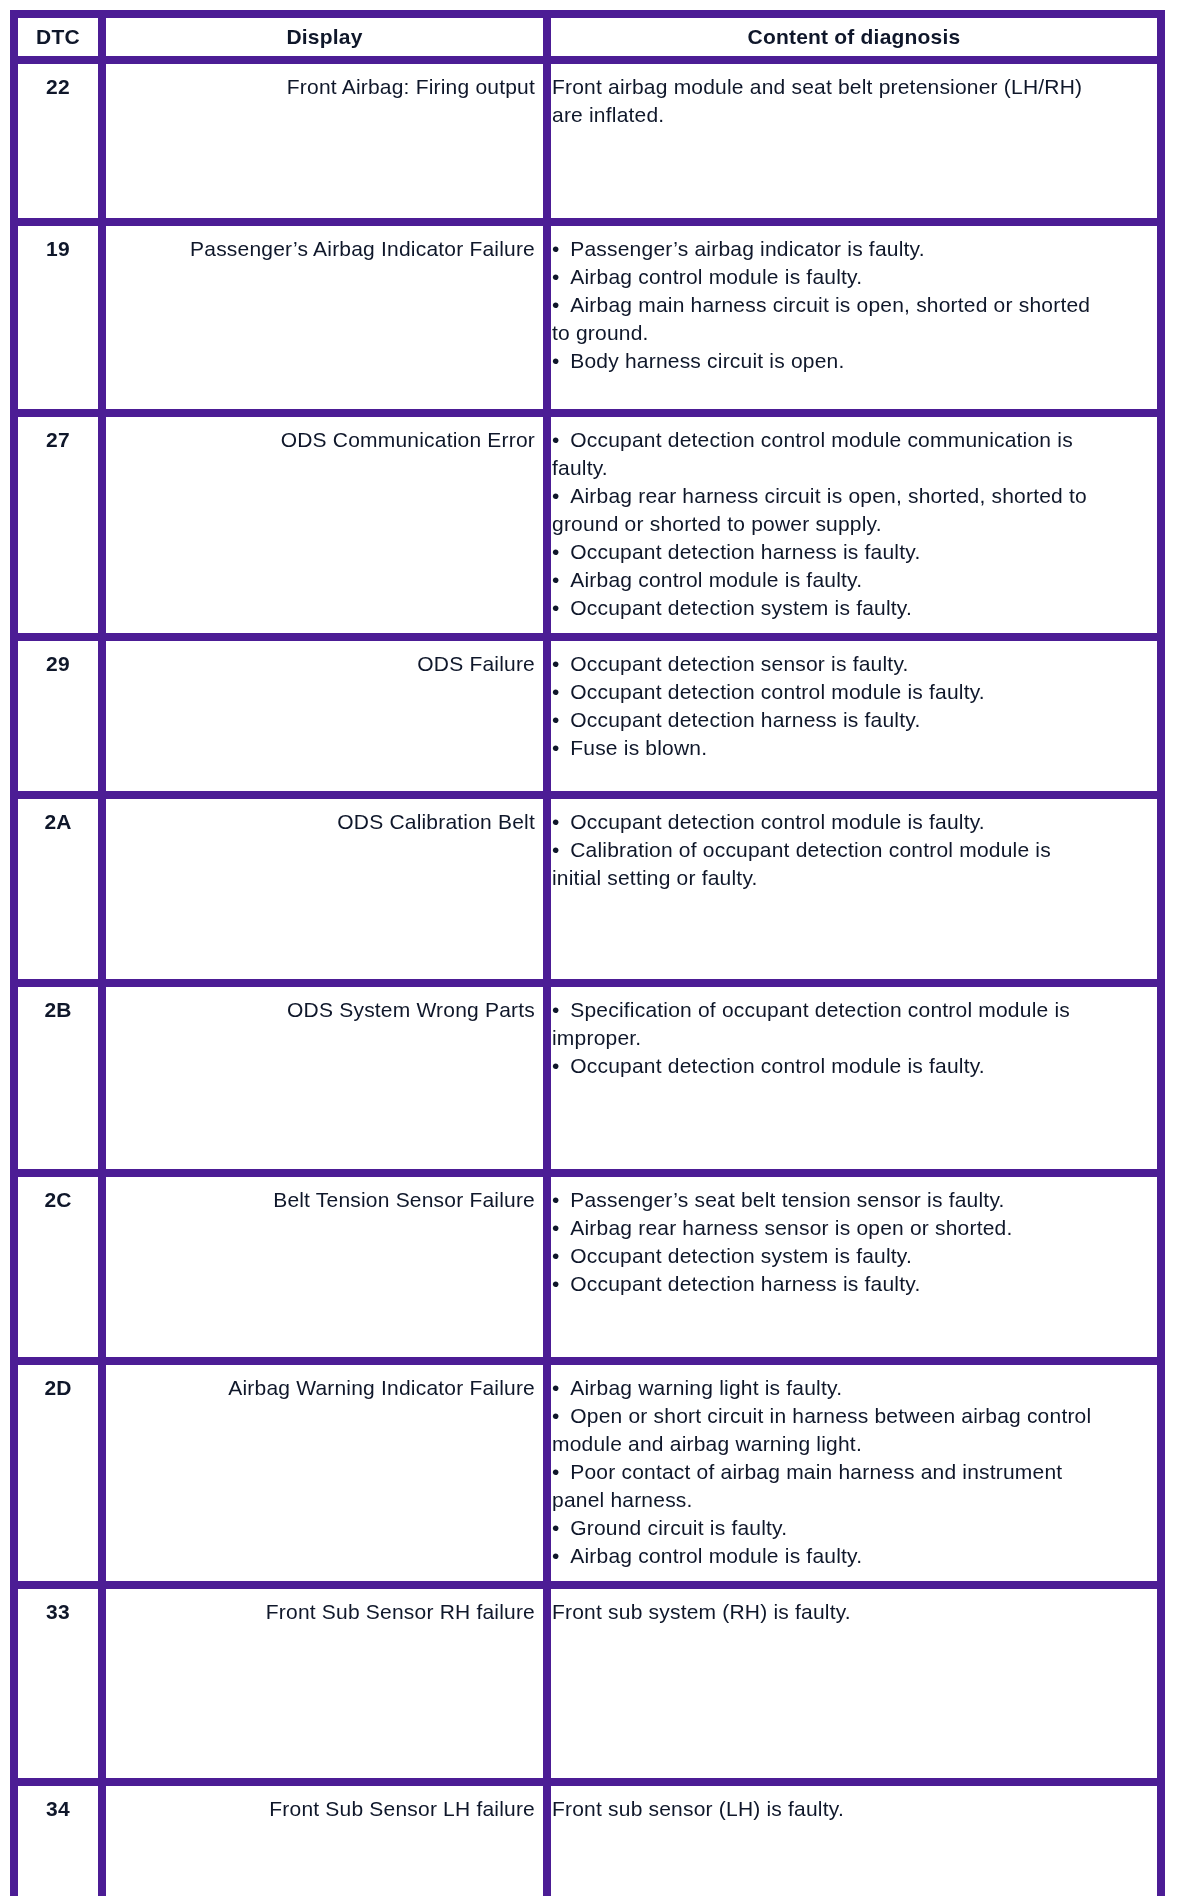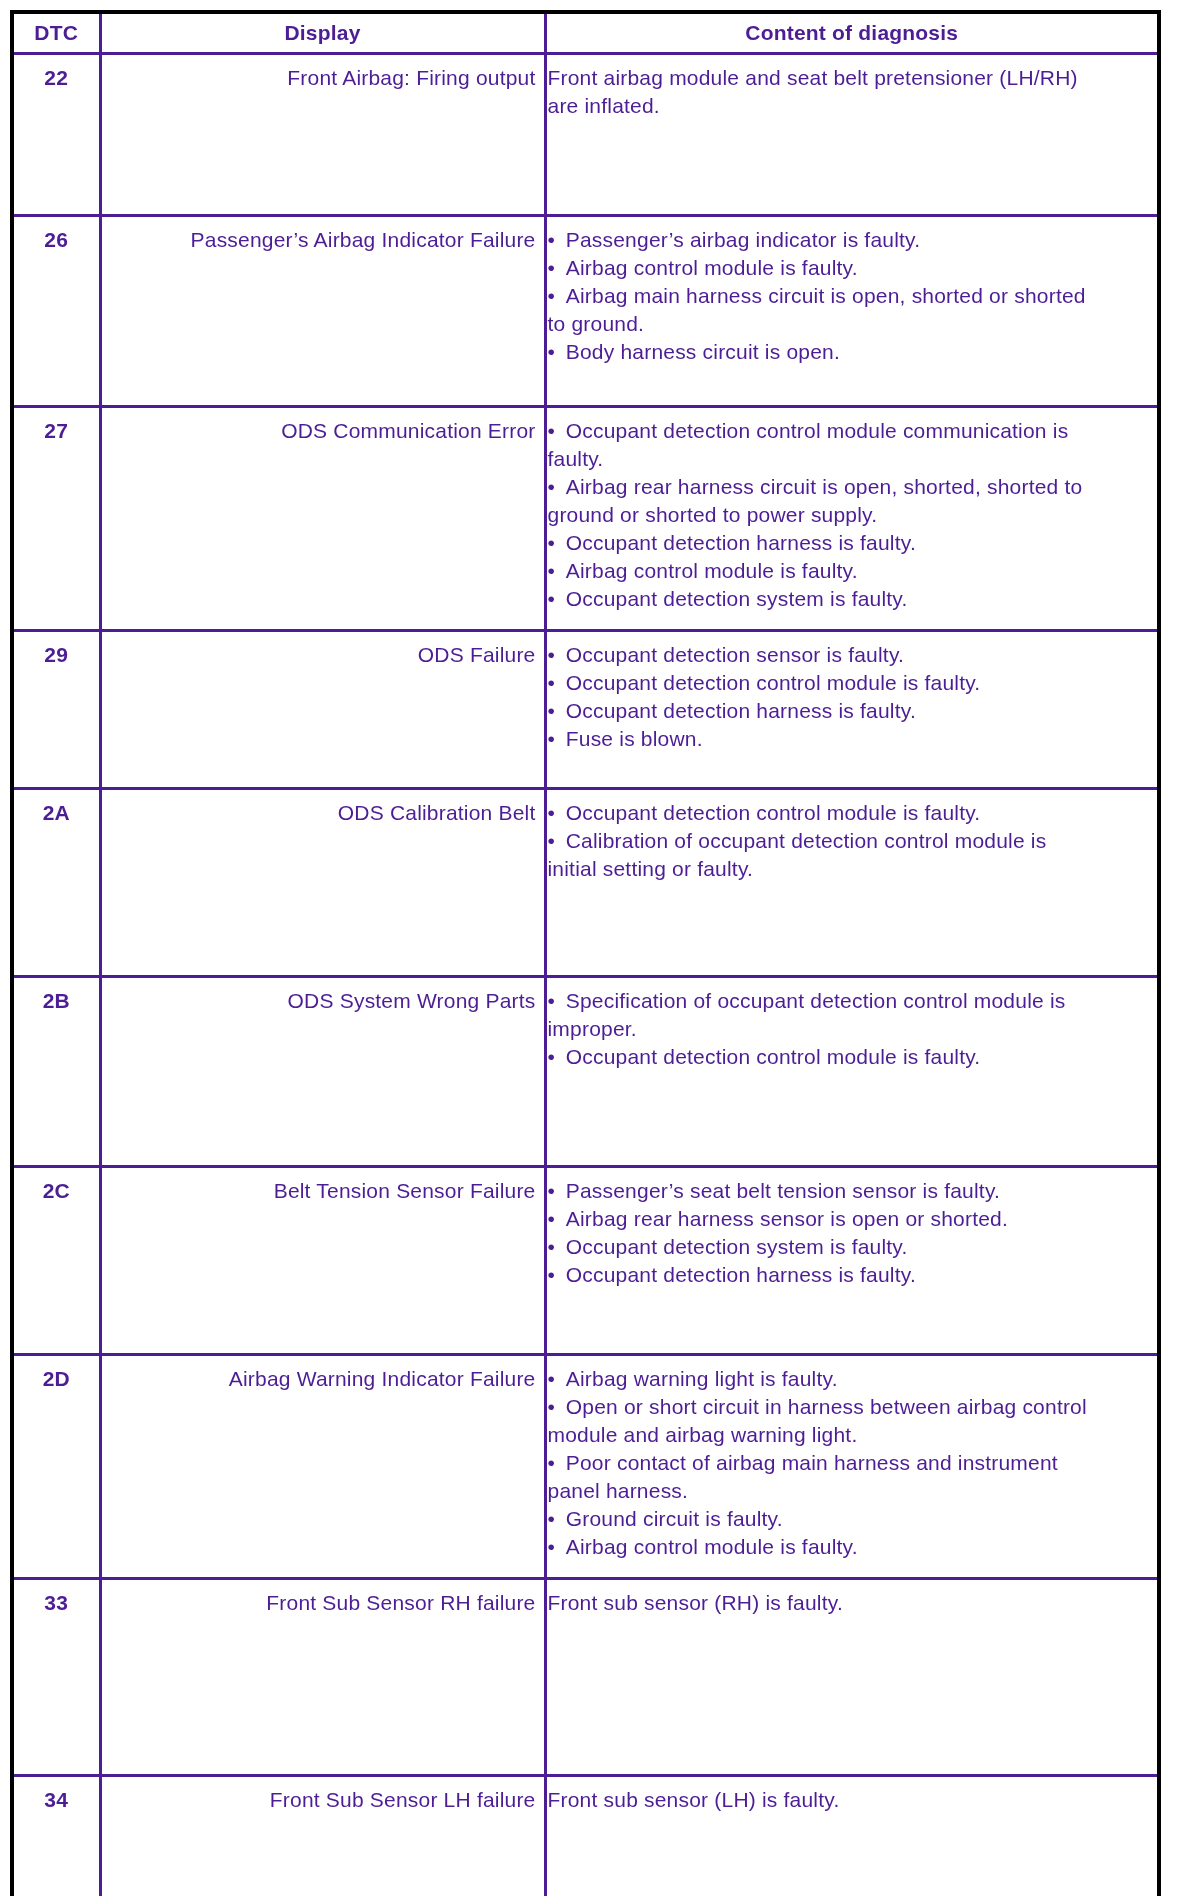--- a/index.html
+++ b/index.html
@@ -19,22 +19,22 @@
     border-collapse: collapse;
     table-layout: fixed;
     position: absolute;
     left: 10px;
     top: 10px;
     width: 1147px;
     border: 4px solid #000000;
   }
   .dtc-table th,
   .dtc-table td {
-    border: 3px solid #4c1d95;
-    color: #4c1d95;
+    border: 8px solid #4c1d95;
+    color: #0f172a;
     overflow: hidden;
   }
   .dtc-table thead th {
     height: 34px;
     font-size: 21px;
     font-weight: bold;
     text-align: center;
     vertical-align: middle;
     padding: 2px 4px;
     letter-spacing: 0.2px;
@@ -101,21 +101,21 @@
     <tbody>
   <tr>
     <td class="col-dtc">22</td>
     <td class="col-display">Front Airbag: Firing output</td>
     <td class="col-content">
             <div class="plain-line">Front airbag module and seat belt pretensioner (LH/RH) are inflated.</div>
           </td>
   </tr>
 
   <tr>
-    <td class="col-dtc">26</td>
+    <td class="col-dtc">19</td>
     <td class="col-display">Passenger’s Airbag Indicator Failure</td>
     <td class="col-content">
             <div class="bullet-line">• Passenger’s airbag indicator is faulty.</div>
             <div class="bullet-line">• Airbag control module is faulty.</div>
             <div class="bullet-line">• Airbag main harness circuit is open, shorted or shorted to ground.</div>
             <div class="bullet-line">• Body harness circuit is open.</div>
           </td>
   </tr>
 
   <tr>
@@ -179,21 +179,21 @@
             <div class="bullet-line">• Poor contact of airbag main harness and instrument panel harness.</div>
             <div class="bullet-line">• Ground circuit is faulty.</div>
             <div class="bullet-line">• Airbag control module is faulty.</div>
           </td>
   </tr>
 
   <tr>
     <td class="col-dtc">33</td>
     <td class="col-display">Front Sub Sensor RH failure</td>
     <td class="col-content">
-            <div class="plain-line">Front sub sensor (RH) is faulty.</div>
+            <div class="plain-line">Front sub system (RH) is faulty.</div>
           </td>
   </tr>
 
   <tr>
     <td class="col-dtc">34</td>
     <td class="col-display">Front Sub Sensor LH failure</td>
     <td class="col-content">
             <div class="plain-line">Front sub sensor (LH) is faulty.</div>
           </td>
   </tr>

